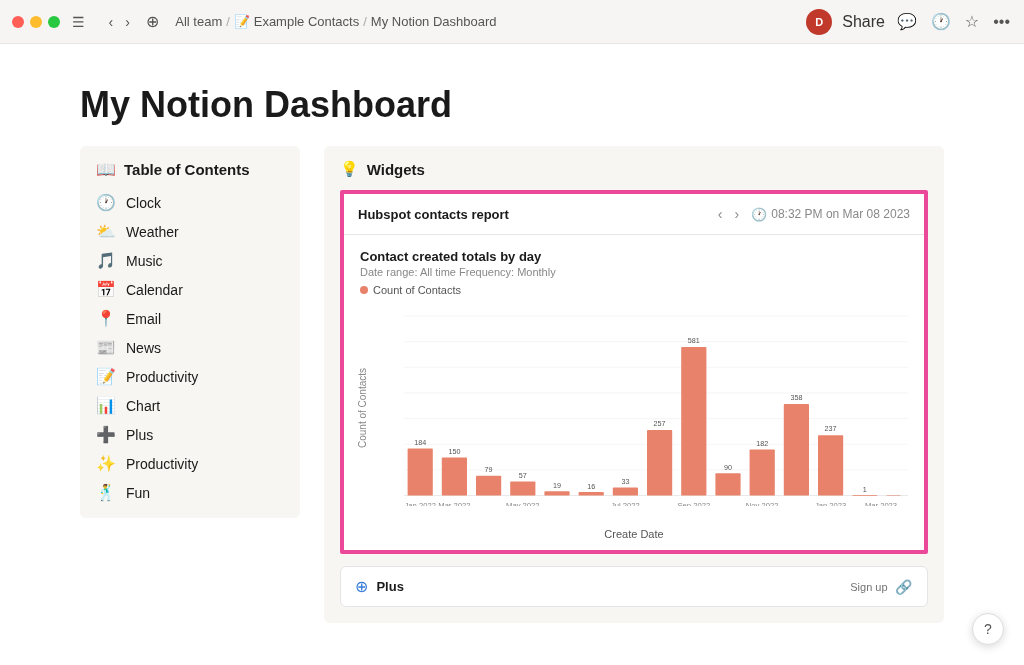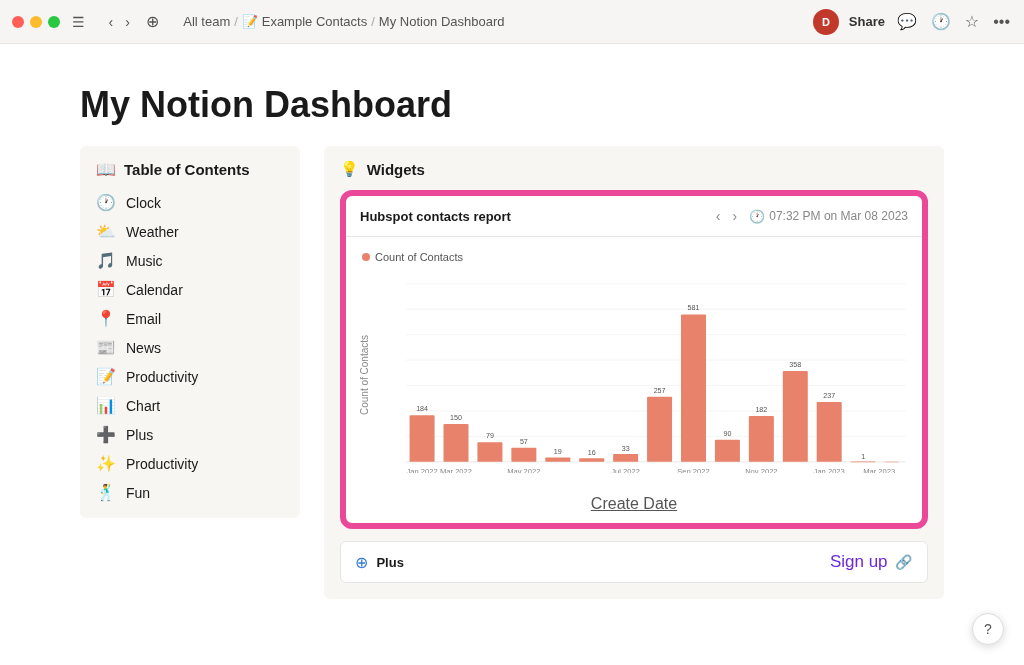--- a/index.html
+++ b/index.html
@@ -16,25 +16,25 @@
       border-bottom: 1px solid #e5e5e5;
     }
     .traffic-lights { display: flex; gap: 6px; align-items: center; }
     .tl { width: 12px; height: 12px; border-radius: 50%; }
     .tl-red { background: #ff5f57; }
     .tl-yellow { background: #febc2e; }
     .tl-green { background: #28c840; }
     .titlebar-controls { display: flex; gap: 4px; margin-left: 8px; }
     .titlebar-btn { background: none; border: none; cursor: pointer; font-size: 14px; color: #555; padding: 2px 4px; }
     .titlebar-add { font-size: 16px; color: #555; background: none; border: none; cursor: pointer; padding: 2px 4px; }
-    .breadcrumb { display: flex; align-items: flex-end; gap: 4px; font-size: 13px; color: #555; margin-left: 12px; }
+    .breadcrumb { display: flex; align-items: flex-end; gap: 4px; font-size: 13px; color: #555; margin-left: 4px; }
     .breadcrumb-sep { color: #aaa; }
     .titlebar-right { margin-left: auto; display: flex; align-items: center; gap: 10px; }
     .avatar { width: 26px; height: 26px; border-radius: 50%; background: #c0392b; display: flex; align-items: center; justify-content: center; font-size: 11px; color: #fff; font-weight: 600; }
-    .share-btn { background: none; border: none; font-size: 13px; color: #333; cursor: pointer; font-weight: 700; }
+    .share-btn { background: none; border: none; font-size: 16px; color: #333; cursor: pointer; font-weight: 400; }
     .titlebar-icon-btn { background: none; border: none; cursor: pointer; font-size: 16px; color: #555; padding: 2px; }
 
     
     .page { display: flex; flex-direction: column; height: 621px; }
     .page-header { padding: 40px 80px 20px; }
     .page-title { font-size: 36px; font-weight: 700; color: #1a1a1a; }
 
     
     .content { display: flex; padding: 0 80px; gap: 24px; flex: 1; }
 
@@ -56,22 +56,22 @@
     .widgets-block {
       background: #f7f6f3;
       border-radius: 6px;
       padding: 14px 16px 16px;
     }
     .widgets-title { display: flex; align-items: center; gap: 8px; font-weight: 600; font-size: 15px; color: #1a1a1a; margin-bottom: 12px; }
 
     
     .hubspot-card {
       background: #fff;
-      border: 6px solid #ec4899;
-      border-radius: 12px;
+      border: 4px solid #ec4899;
+      border-radius: 2px;
       overflow: hidden;
     }
     .hubspot-header {
       display: flex;
       align-items: center;
       padding: 10px 14px;
       border-bottom: 1px solid #e5e5e5;
       gap: 8px;
     }
     .hubspot-header-title { font-size: 13px; font-weight: 600; color: #1a1a1a; flex: 1; }
@@ -92,40 +92,39 @@
       position: absolute;
       left: -38px;
       top: 50%;
       transform: translateY(-50%) rotate(-90deg);
       font-size: 10px;
       color: #888;
       white-space: nowrap;
     }
     .x-axis-label {
       text-align: center;
-      font-size: 16px;
+      font-size: 11px;
       color: #555;
       margin-top: 4px;
-      text-decoration: underline;
     }
 
     
     .plus-footer {
       background: #fff;
       border: 1px solid #e5e5e5;
       border-radius: 6px;
       margin-top: 12px;
       padding: 10px 14px;
       display: flex;
       align-items: center;
       gap: 8px;
     }
     .plus-icon { font-size: 16px; color: #3b7dd8; }
     .plus-label { font-size: 13px; font-weight: 600; color: #1a1a1a; flex: 1; }
-    .signup-btn { font-size: 17px; color: #6d28d9; background: none; border: none; cursor: pointer; }
+    .signup-btn { font-size: 11px; color: #737373; background: none; border: none; cursor: pointer; }
     .link-icon { font-size: 14px; color: #888; cursor: pointer; }
 
     
     .help-btn {
       position: fixed;
       bottom: 20px;
       right: 20px;
       width: 32px;
       height: 32px;
       border-radius: 50%;
@@ -243,24 +242,26 @@
 
         <div class="hubspot-card">
           <div class="hubspot-header">
             <span class="hubspot-header-title">Hubspot contacts report</span>
             <div class="hubspot-nav">
               <button class="hubspot-nav-btn">‹</button>
               <button class="hubspot-nav-btn">›</button>
             </div>
             <div class="hubspot-time">
               <span class="hubspot-time-icon">🕐</span>
-              <span>07:32 PM on Mar 08 2023</span>
+              <span>08:32 PM on Mar 08 2023</span>
             </div>
           </div>
           <div class="chart-container">
+            <div class="chart-main-title">Contact created totals by day</div>
+            <div class="chart-subtitle">Date range: All time   Frequency: Monthly</div>
             <div class="chart-legend">
               <div class="legend-dot"></div>
               <span class="legend-label">Count of Contacts</span>
             </div>
             <div style="position:relative; padding-left: 44px;">
               <span class="y-axis-label">Count of Contacts</span>
               <svg viewBox="0 0 560 200" style="width:100%;height:200px;" xmlns="http://www.w3.org/2000/svg">
 
                 <line x1="0" y1="0" x2="560" y2="0" stroke="#e8e8e8" stroke-width="0.5"></line>
                 <line x1="0" y1="28.5" x2="560" y2="28.5" stroke="#e8e8e8" stroke-width="0.5"></line>

